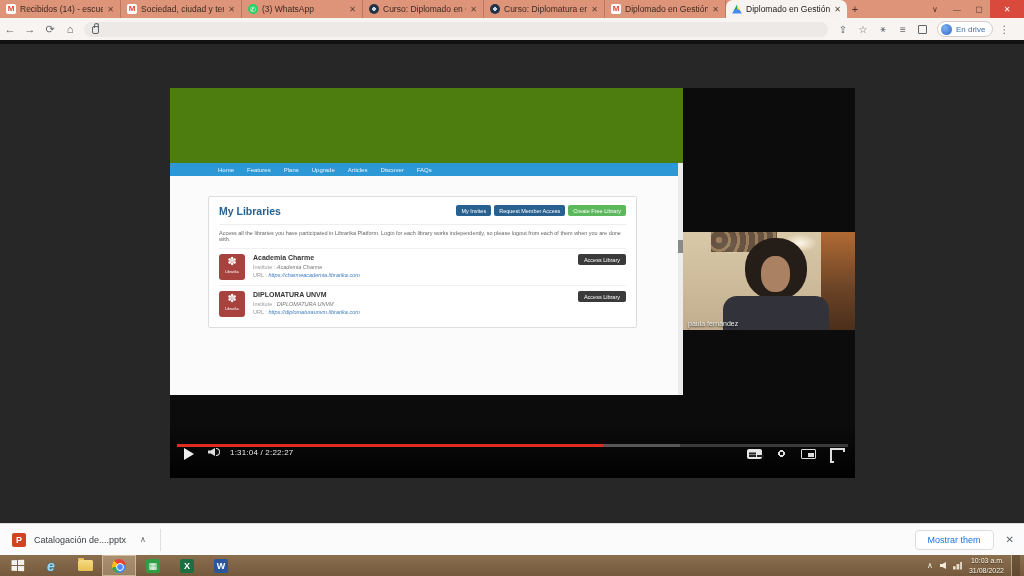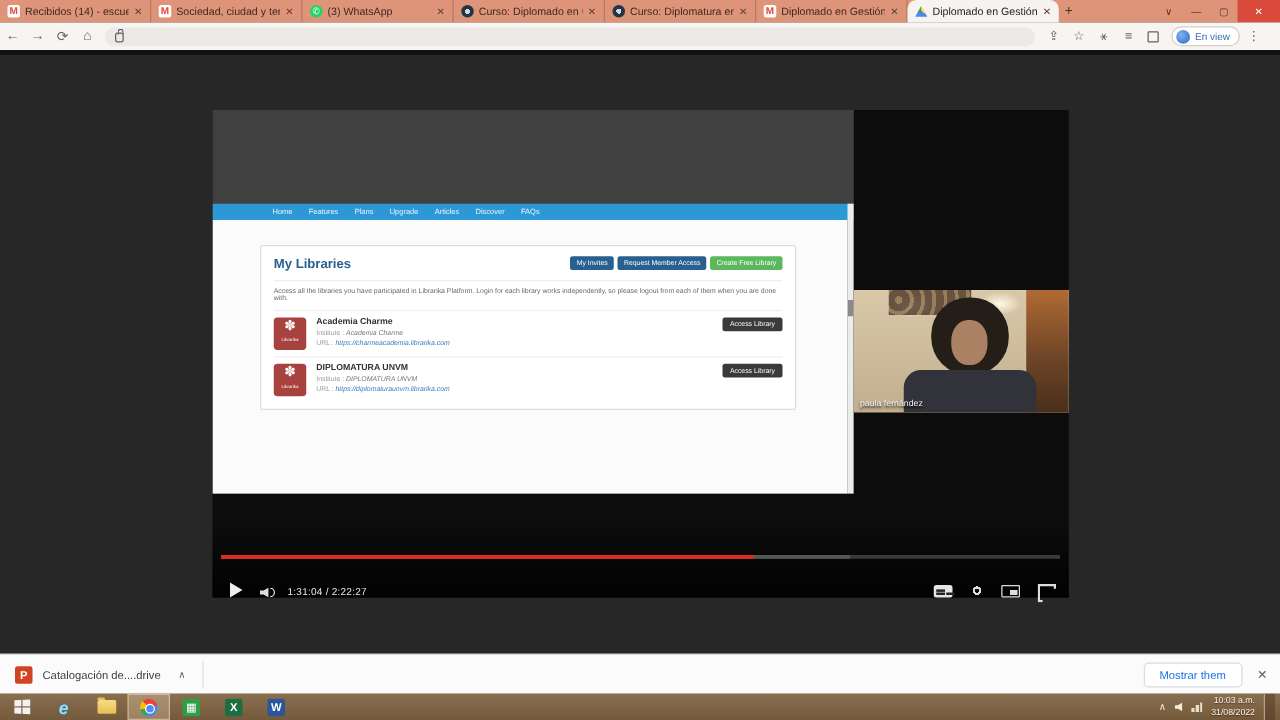--- a/index.html
+++ b/index.html
@@ -35,21 +35,21 @@
   #profile-pill { display:flex; align-items:center; gap:4px; border:1px solid #d4cdc9; border-radius:10px; height:16px; padding:0 7px 0 3px; background:#fff; margin-left:4px; }
   #profile-pill .avatar { width:11px; height:11px; border-radius:50%; background:radial-gradient(circle at 35% 35%, #7FB3F2, #2E64C9); }
   #profile-pill .ptext { font-size:8px; color:#3b6fae; white-space:nowrap; }
 
   
   #drive-top-line { position:absolute; left:0; top:40px; width:1024px; height:4px; background:#121212; }
   #drive-bg { position:absolute; left:0; top:44px; width:1024px; height:479px; background:#272727; }
 
   
   #player { position:absolute; left:170px; top:88px; width:685px; height:390px; background:#0c0c0c; }
-  #sharescreen { position:absolute; left:0; top:0; width:513px; height:307px; background:#404040; overflow:hidden; }
+  #sharescreen { position:absolute; left:0; top:0; width:513px; height:307px; background:#4d7c0f; overflow:hidden; }
 
   #ls-nav { position:absolute; left:0; top:75px; width:513px; height:13px; background:#2C99D6; display:flex; align-items:center; gap:13px; padding-left:48px; }
   .ls-nav-item { font-size:6px; color:#eaf4fb; white-space:nowrap; }
   #ls-scroll { position:absolute; right:0; top:75px; width:5px; height:232px; background:#ececec; }
   #ls-thumb { position:absolute; right:0; top:77px; width:5px; height:13px; background:#8a8a8a; }
 
   #ls-page { position:absolute; left:0; top:88px; width:508px; height:219px; background:#fbfbfb; }
   #ls-card { position:absolute; left:38px; top:20px; width:429px; height:132px; background:#fff; border:1px solid #ddd; border-radius:2px; padding:8px 10px; }
   #ls-card-head { display:flex; align-items:flex-start; }
   #ls-title { font-size:10.5px; color:#29618e; font-weight:bold; }
@@ -78,21 +78,21 @@
   #cam-hair { position:absolute; left:62px; top:6px; width:62px; height:62px; background:#241d18; border-radius:48%; }
   #cam-face { position:absolute; left:78px; top:24px; width:29px; height:36px; background:#ab8163; border-radius:46%; }
   #cam-body { position:absolute; left:40px; top:64px; width:106px; height:34px; background:#31323a; border-radius:14px 14px 0 0; }
   #cam-name { position:absolute; left:5px; bottom:3px; font-size:7px; color:#f2f2f2; text-shadow:0 1px 2px rgba(0,0,0,.9); }
 
   
   #ctrl-gradient { position:absolute; left:0; bottom:0; width:685px; height:58px; background:linear-gradient(rgba(0,0,0,0), rgba(0,0,0,.92)); }
   #progress { position:absolute; left:7px; bottom:31px; width:671px; height:3px; background:#3a3a3a; }
   #prog-buffer { position:absolute; left:0; top:0; height:3px; background:#565656; }
   #prog-fill { position:absolute; left:0; top:0; height:3px; background:#E02B20; }
-  #ctrl-row { position:absolute; left:0; bottom:0; width:685px; height:30px; display:flex; align-items:flex-end; }
+  #ctrl-row { position:absolute; left:0; bottom:0; width:685px; height:30px; display:flex; align-items:flex-start; }
   #play-btn { width:0; height:0; border-left:10px solid #eee; border-top:6px solid transparent; border-bottom:6px solid transparent; margin-left:14px; }
   #vol-icon { margin-left:14px; position:relative; width:7px; height:8px; background:#ddd; clip-path:polygon(0 30%, 40% 30%, 100% 0, 100% 100%, 40% 70%, 0 70%); }
   #vol-wave { width:4px; height:8px; border:1.5px solid #ddd; border-left:none; border-radius:0 6px 6px 0; margin-left:1px; }
   #time-display { margin-left:10px; font-size:8px; color:#e8e8e8; letter-spacing:.2px; }
   #ctrl-right { margin-left:auto; display:flex; align-items:center; gap:14px; margin-right:14px; }
   #cc-icon { width:15px; height:10px; background:#e6e6e6; border-radius:2px; position:relative; }
   #cc-icon::after { content:""; position:absolute; left:2px; bottom:2px; width:7px; height:1.5px; background:#222; box-shadow:8px 0 0 #222, 0 -2.5px 0 #222; }
   #gear-icon { width:11px; height:11px; border-radius:50%; background:radial-gradient(circle,#0c0c0c 0 1.6px,#ddd 1.6px 3.4px, rgba(0,0,0,0) 3.4px); position:relative; }
   #gear-icon::before { content:""; position:absolute; inset:-1px; background:repeating-conic-gradient(#ddd 0 22deg, rgba(0,0,0,0) 22deg 45deg); border-radius:50%; z-index:-1; }
   #pip-icon { width:15px; height:10px; border:1.5px solid #ddd; border-radius:1px; position:relative; }
@@ -192,21 +192,21 @@
       <span class="lock"></span>
     </div>
     <div class="tb-right">
       <span class="tb-ico">⇪</span>
       <span class="tb-ico">☆</span>
       <span class="tb-ico">⚹</span>
       <span class="tb-ico">≡</span>
       <span class="sq-ico"></span>
       <div id="profile-pill">
         <span class="avatar"></span>
-        <span class="ptext">En view</span>
+        <span class="ptext">En drive</span>
       </div>
       <span class="tb-ico">⋮</span>
     </div>
   </div>
 
   <div id="drive-top-line"></div>
   <div id="drive-bg"></div>
 
   <div id="player">
 
@@ -305,21 +305,21 @@
         <div id="gear-icon"></div>
         <div id="pip-icon"></div>
         <div id="fs-icon"></div>
       </div>
     </div>
   </div>
 
   <div id="downloadbar">
     <div id="dl-item">
       <span id="pptx-icon">P</span>
-      <span id="dl-name">Catalogación de....drive</span>
+      <span id="dl-name">Catalogación de....pptx</span>
       <span id="dl-caret">∧</span>
     </div>
     <div id="dl-sep"></div>
     <div id="dl-right">
       <button id="show-all-btn">Mostrar them</button>
       <span id="dl-close">✕</span>
     </div>
   </div>
 
   <div id="taskbar">

